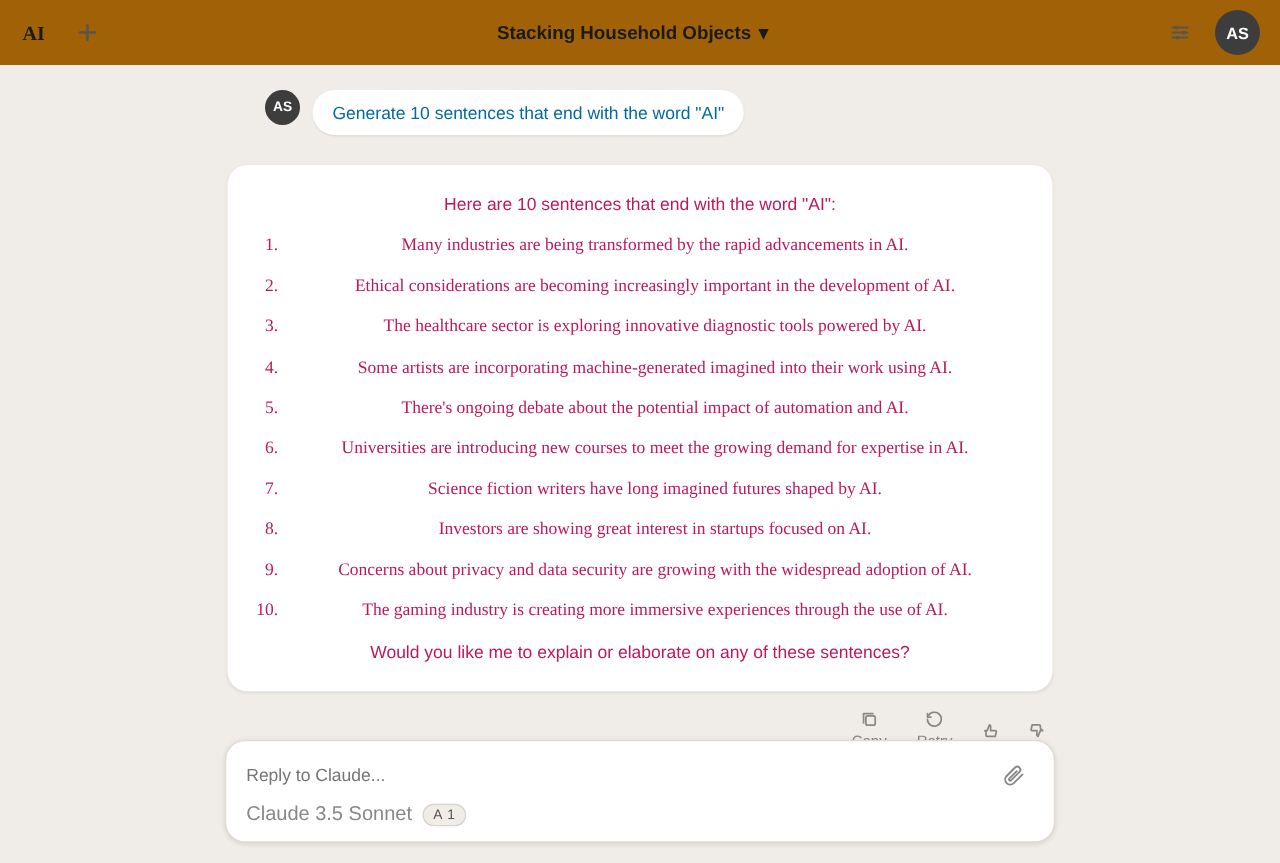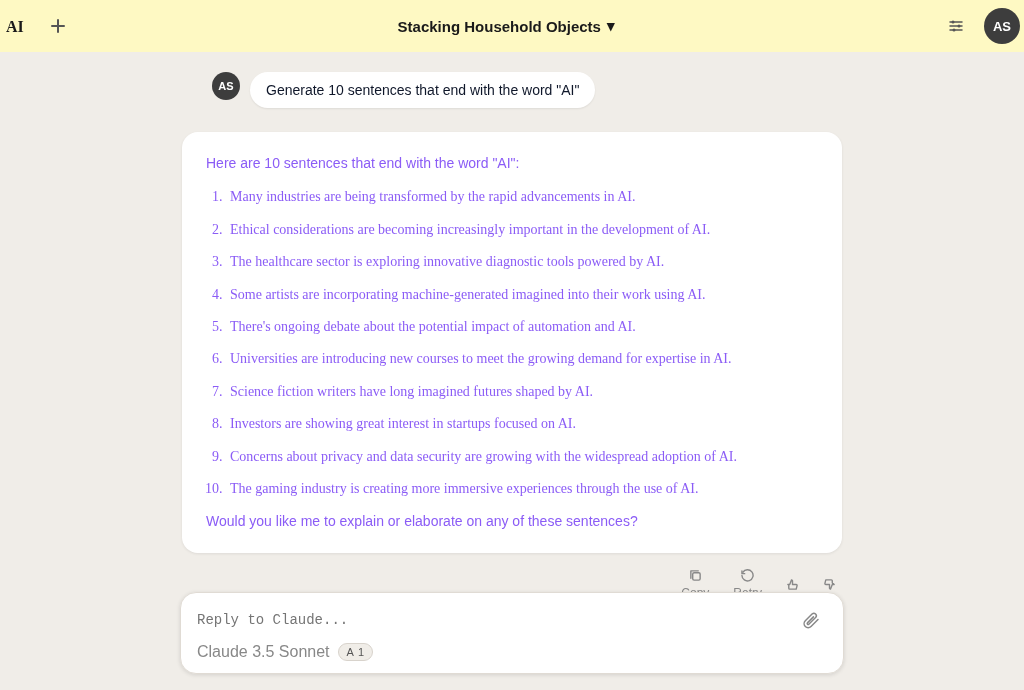--- a/index.html
+++ b/index.html
@@ -11,22 +11,22 @@
       overflow: hidden;
       display: flex;
       flex-direction: column;
     }
 
     
     .header {
       display: flex;
       align-items: center;
       justify-content: space-between;
-      padding: 10px 4px;
-      background: #fef9c3;
+      padding: 10px 16px;
+      background: #a16207;
       height: 52px;
       flex-shrink: 0;
     }
     .header-left {
       display: flex;
       align-items: center;
       gap: 12px;
     }
     .logo {
       width: 28px;
@@ -120,36 +120,37 @@
       display: flex;
       align-items: center;
       justify-content: center;
       flex-shrink: 0;
     }
     .user-bubble {
       background: #ffffff;
       border-radius: 18px;
       padding: 10px 16px;
       font-size: 14px;
-      color: #0f172a;
+      color: #0369a1;
       box-shadow: 0 1px 2px rgba(0,0,0,0.08);
     }
 
     
     .assistant-message {
       max-width: 660px;
       width: 100%;
       background: #ffffff;
       border-radius: 16px;
       padding: 20px 24px;
       font-size: 14px;
-      color: #8b5cf6;
+      color: #be185d;
       line-height: 1.6;
       box-shadow: 0 1px 3px rgba(0,0,0,0.08);
       margin-bottom: 8px;
+      text-align: center;
     }
     .assistant-message .intro {
       margin-bottom: 12px;
       font-weight: 400;
     }
     .assistant-message ol {
       padding-left: 20px;
     }
     .assistant-message ol li {
       margin-bottom: 10px;
@@ -202,21 +203,21 @@
       align-items: center;
       justify-content: space-between;
     }
     .input-field {
       flex: 1;
       border: none;
       outline: none;
       font-size: 14px;
       color: #ec4899;
       background: transparent;
-      font-family: Liberation Mono, monospace;
+      font-family: Liberation Sans, sans-serif;
     }
     .attach-btn {
       width: 30px;
       height: 30px;
       border: none;
       background: transparent;
       cursor: pointer;
       color: #888;
       display: flex;
       align-items: center;

